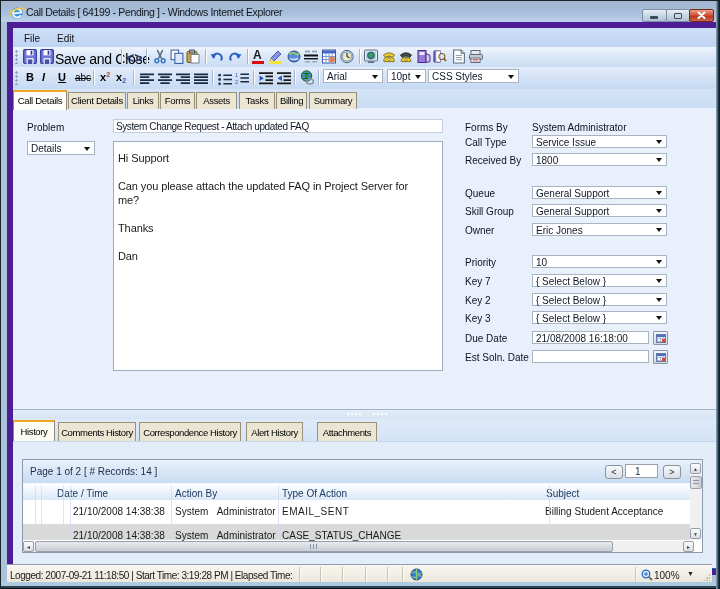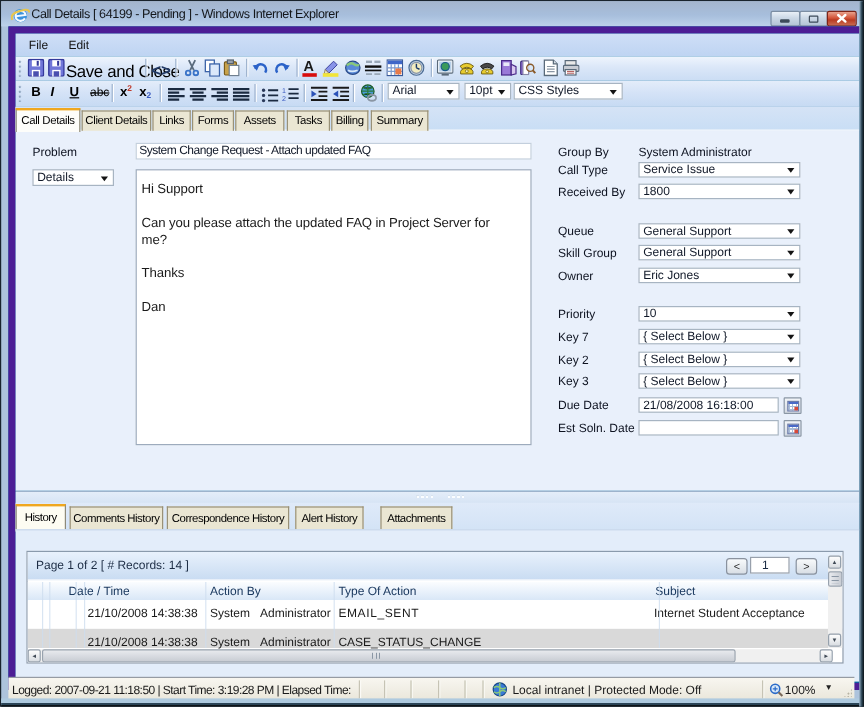--- a/index.html
+++ b/index.html
@@ -285,21 +285,21 @@
   <div class="tab" style="left:296px;width:46px">Summary</div>
   <span class="lbl" style="left:14px;top:33px">Problem</span>
   <div class="tbx" style="left:100px;top:30px;width:328px;height:12px;border-color:#c3cfdd">
           <span class="tx" style="left:2px;letter-spacing:-0.4px">System Change Request - Attach updated FAQ</span>
         </div>
   <div class="combo" style="left:14px;top:52px;width:66px;height:12px">
           <span class="tx">Details</span>
           <span class="ar"></span>
         </div>
   <div id="bigtxt">Hi Support<br><br>Can you please attach the updated FAQ in Project Server for<br>me?<br><br>Thanks<br><br>Dan</div>
-  <span class="lbl" style="left:452px;top:33px">Group By</span>
+  <span class="lbl" style="left:452px;top:33px">Forms By</span>
   <span class="lbl" style="left:519px;top:33px">System Administrator</span>
   <span class="lbl" style="left:452px;top:48px">Call Type</span>
   <div class="combo" style="left:519px;top:46px;width:133px;height:11px">
           <span class="tx">Service Issue</span>
           <span class="ar"></span>
         </div>
   <span class="lbl" style="left:452px;top:66px">Received By</span>
   <div class="combo" style="left:519px;top:64px;width:133px;height:11px">
           <span class="tx">1800</span>
           <span class="ar"></span>
@@ -371,21 +371,21 @@
   <div id="ghead">
    <span style="left:34px">Date / Time</span>
           <span style="left:152px">Action By</span>
           <span style="left:259px">Type Of Action</span>
           <span style="left:523px">Subject</span>
   </div>
   <div class="grow" style="top:40px;height:24px;background:#fff">
    <span style="left:50px">21/10/2008 14:38:38</span>
           <span style="left:152px">System&nbsp;&nbsp;&nbsp;Administrator</span>
           <span style="left:259px;letter-spacing:0.5px">EMAIL_SENT</span>
-          <span style="left:522px">Internet Student Acceptance</span>
+          <span style="left:522px">Billing Student Acceptance</span>
   </div>
   <div class="grow" style="top:64px;height:16px;background:#d9d9d9">
    <span style="left:50px">21/10/2008 14:38:38</span>
           <span style="left:152px">System&nbsp;&nbsp;&nbsp;Administrator</span>
           <span style="left:259px">CASE_STATUS_CHANGE</span>
   </div>
   <div class="gcol" style="left:12px"></div>
         <div class="gcol" style="left:18px"></div>
         <div class="gcol" style="left:40px"></div>
         <div class="gcol" style="left:47px"></div>
@@ -409,21 +409,20 @@
  <i class="stick" style="left:292px"></i>
       <i class="stick" style="left:313px"></i>
       <i class="stick" style="left:335px"></i>
       <i class="stick" style="left:358px"></i>
       <i class="stick" style="left:380px"></i>
       <i class="stick" style="left:395px"></i>
  <svg style="position:absolute;left:403px;top:3px" width="13" height="13" viewBox="0 0 13 13">
         <circle cx="6.5" cy="6.5" r="5.5" fill="#3a7ad8" stroke="#1a4a88"></circle>
         <path d="M1.5 5 q2.5 -2 5 0 t5 0 M1.5 8.5 q2.5 2 5 0 t5 0 M6.5 1 v11" stroke="#8ac87a" stroke-width="1.2" fill="none"></path>
       </svg>
- <span style="position:absolute;left:420px;top:5px">Local intranet | Protected Mode: Off</span>
  <i class="stick" style="left:628px"></i>
  <svg style="position:absolute;left:634px;top:4px" width="12" height="12" viewBox="0 0 12 12">
         <circle cx="5" cy="5" r="3.8" fill="#d8e8f8" stroke="#2a6ac8" stroke-width="1.3"></circle>
         <path d="M3 5 h4 M5 3 v4" stroke="#2a6ac8" stroke-width="1"></path>
         <path d="M7.8 7.8 L11 11" stroke="#7a6a5a" stroke-width="1.8"></path>
       </svg>
  <span style="position:absolute;left:647px;top:5px">100%</span>
  <span style="position:absolute;left:680px;top:5px;font-size:7px;color:#222">▼</span>
       <i style="position:absolute;right:2px;bottom:2px;width:7px;height:7px;background-image:radial-gradient(circle at 1px 1px,#b8b4a4 0.8px,transparent 1px);background-size:3px 3px;clip-path:polygon(100% 0,100% 100%,0 100%)"></i>
 </div>

